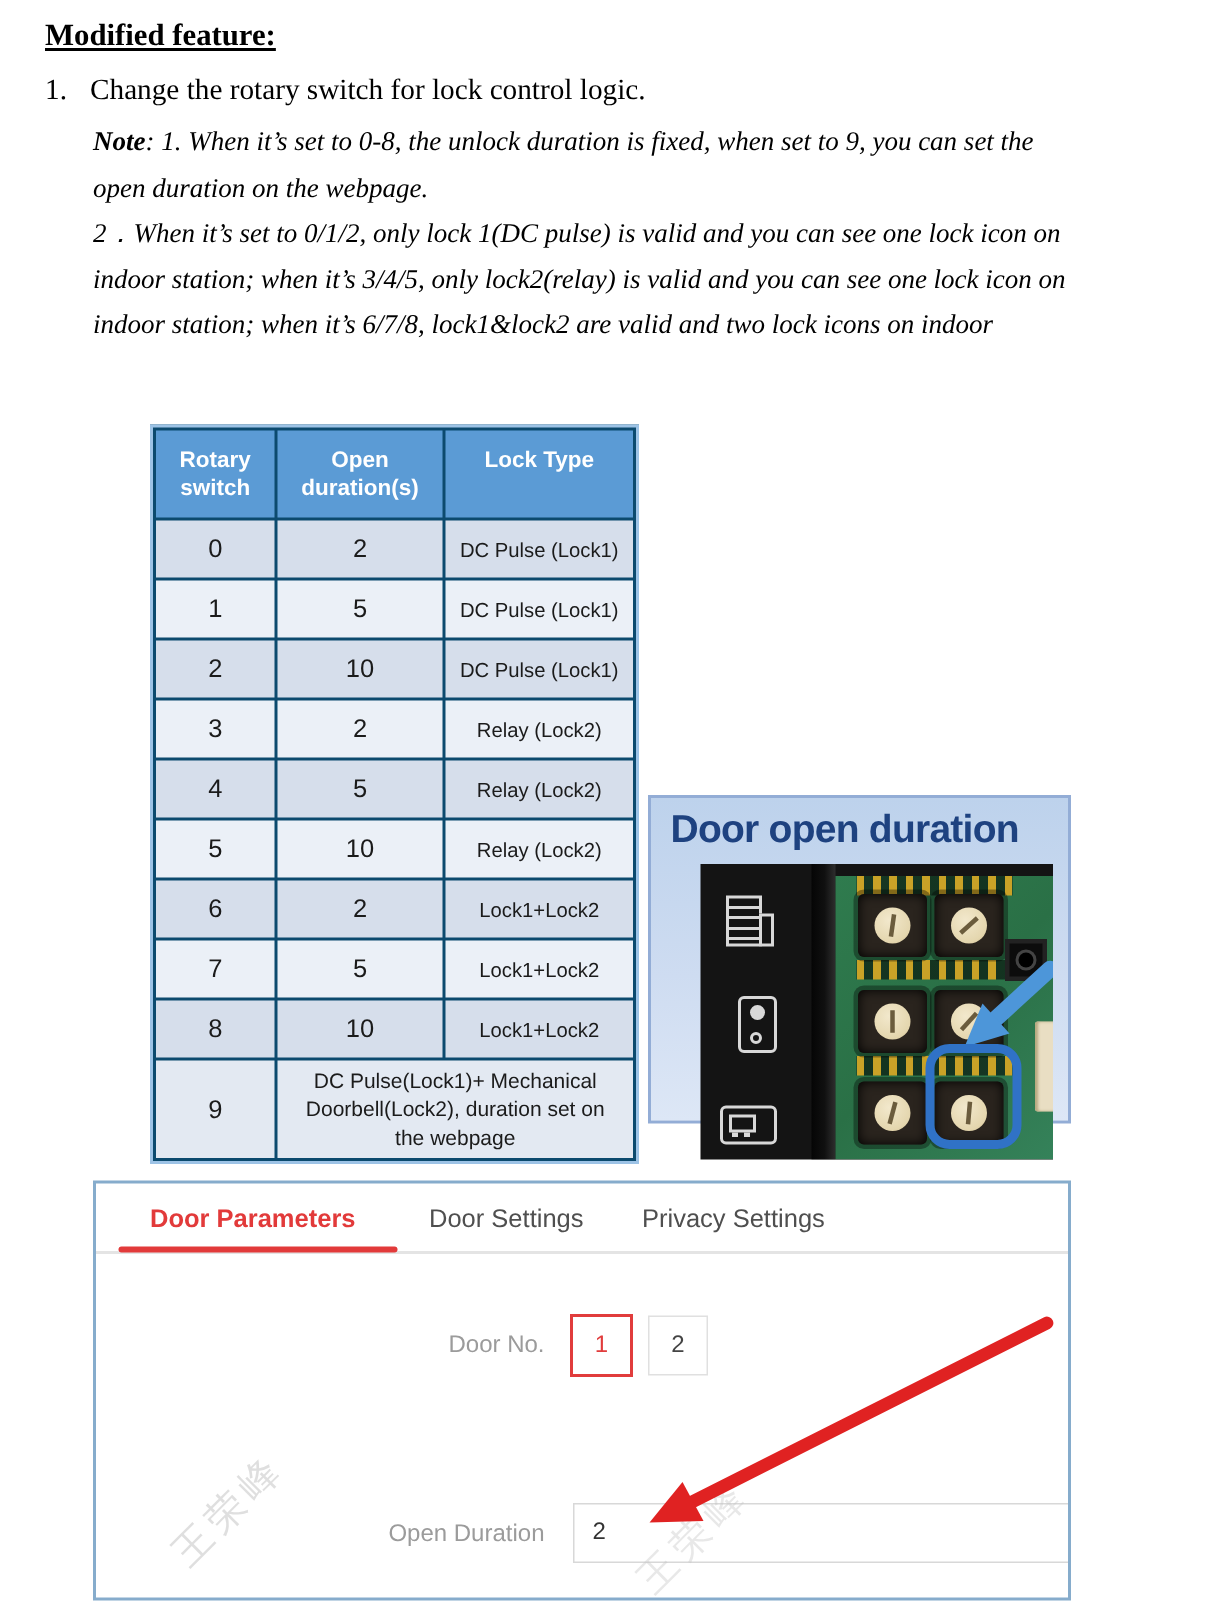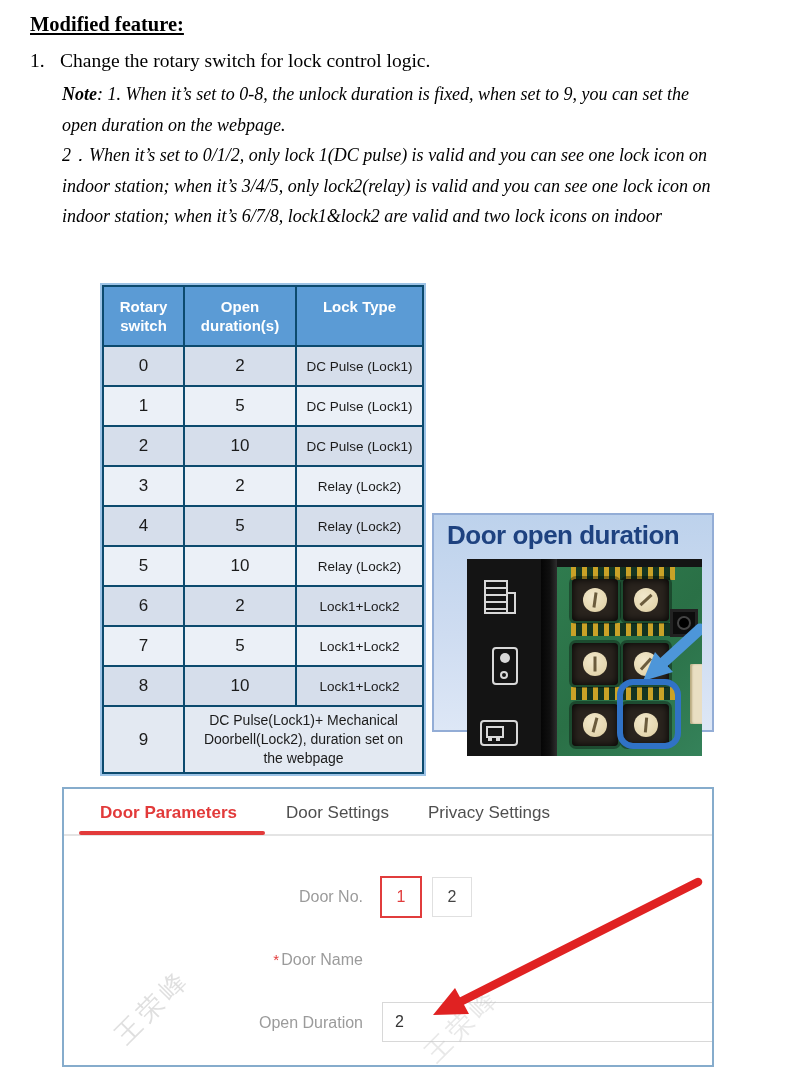--- a/index.html
+++ b/index.html
@@ -27,21 +27,21 @@
   }
   table.rotary td { text-align:center; vertical-align:middle; color:#1b1b1b; height:38px; }
   td.cnum { font-size:17px; }
   td.lock { font-size:13.5px; }
   tr.dark td { background:#D6DEEB; }
   tr.light td { background:#EBF0F7; }
   tr.merged td { background:#E3E9F2; height:62px; }
   tr.merged td.mtext { font-size:14px; line-height:19px; padding:4px 10px; }
 
   
-  .photo-panel { position:absolute; left:432px; top:513px; width:282px; height:219px;
+  .photo-panel { position:absolute; left:432px; top:530px; width:282px; height:219px;
     background:linear-gradient(180deg,#BDD2EC 0%,#CEDCF1 55%,#DDE7F6 100%);
     border:2px solid #93ADD6; }
   .photo-title { position:absolute; left:13px; top:5px; font-size:26px; font-weight:bold;
     color:#1E4280; letter-spacing:-0.5px; }
   .photo { position:absolute; left:33px; top:44px; width:235px; height:197px;
     background:#141414; overflow:hidden; }
   .seam { position:absolute; left:74px; top:0; width:16px; height:197px;
     background:linear-gradient(90deg,#050505 0%,#101010 55%,#2e2e2e 100%); }
   
   .ic { position:absolute; }
@@ -253,23 +253,20 @@
     <button class="tab tab-active" style="left:36px;">Door Parameters</button>
     <button class="tab tab-idle" style="left:222px;">Door Settings</button>
     <button class="tab tab-idle" style="left:364px;">Privacy Settings</button>
     <div class="tab-rule"></div>
     <div class="tab-bar"></div>
 
     <div class="f-label" style="top:99px;">Door No.</div>
     <button class="door-btn sel" style="left:316px; top:87px;">1</button>
     <button class="door-btn unsel" style="left:368px; top:88px; width:40px; height:40px;">2</button>
 
-    <div class="f-label" style="top:162px;">
-      <span class="req">*</span><span>Door Name</span>
-    </div>
 
     <div class="f-label" style="top:225px;">Open Duration</div>
     <input class="f-input" style="top: 213px;" type="text" value="2">
 
     <div class="wm wm1">王荣峰</div>
     <div class="wm wm2">王荣峰</div>
 
     <svg class="arrow-red" width="652" height="269" viewBox="0 0 652 269">
       <line x1="634" y1="93" x2="398" y2="212" stroke="#E02222" stroke-width="8.5" stroke-linecap="round"></line>
       <polygon points="369,226 391,199 405,225" fill="#E02222"></polygon>

